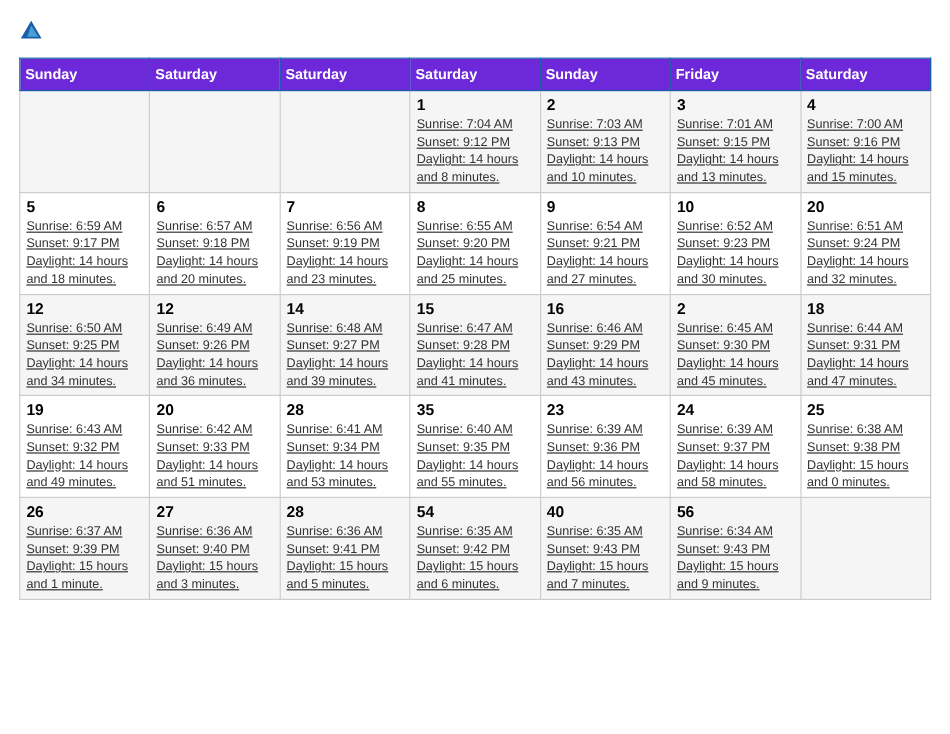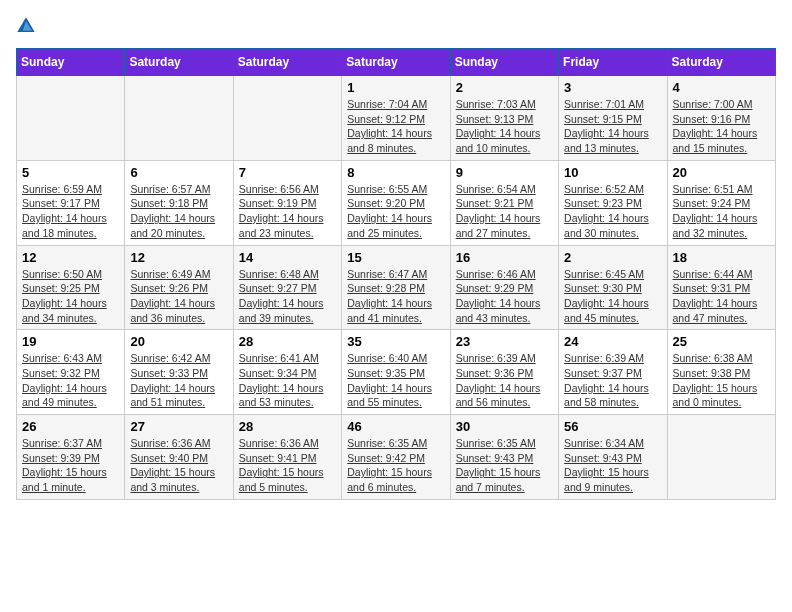--- a/index.html
+++ b/index.html
@@ -237,25 +237,25 @@
         </td>
         <td>
           <span class="day-number">27</span>
           <div class="day-info">Sunrise: 6:36 AM<br>Sunset: 9:40 PM<br>Daylight: 15 hours<br>and 3 minutes.</div>
         </td>
         <td>
           <span class="day-number">28</span>
           <div class="day-info">Sunrise: 6:36 AM<br>Sunset: 9:41 PM<br>Daylight: 15 hours<br>and 5 minutes.</div>
         </td>
         <td>
-          <span class="day-number">46</span>
+          <span class="day-number">54</span>
           <div class="day-info">Sunrise: 6:35 AM<br>Sunset: 9:42 PM<br>Daylight: 15 hours<br>and 6 minutes.</div>
         </td>
         <td>
-          <span class="day-number">30</span>
+          <span class="day-number">40</span>
           <div class="day-info">Sunrise: 6:35 AM<br>Sunset: 9:43 PM<br>Daylight: 15 hours<br>and 7 minutes.</div>
         </td>
         <td>
           <span class="day-number">56</span>
           <div class="day-info">Sunrise: 6:34 AM<br>Sunset: 9:43 PM<br>Daylight: 15 hours<br>and 9 minutes.</div>
         </td>
         <td></td>
       </tr>
     </tbody>
 </table>

